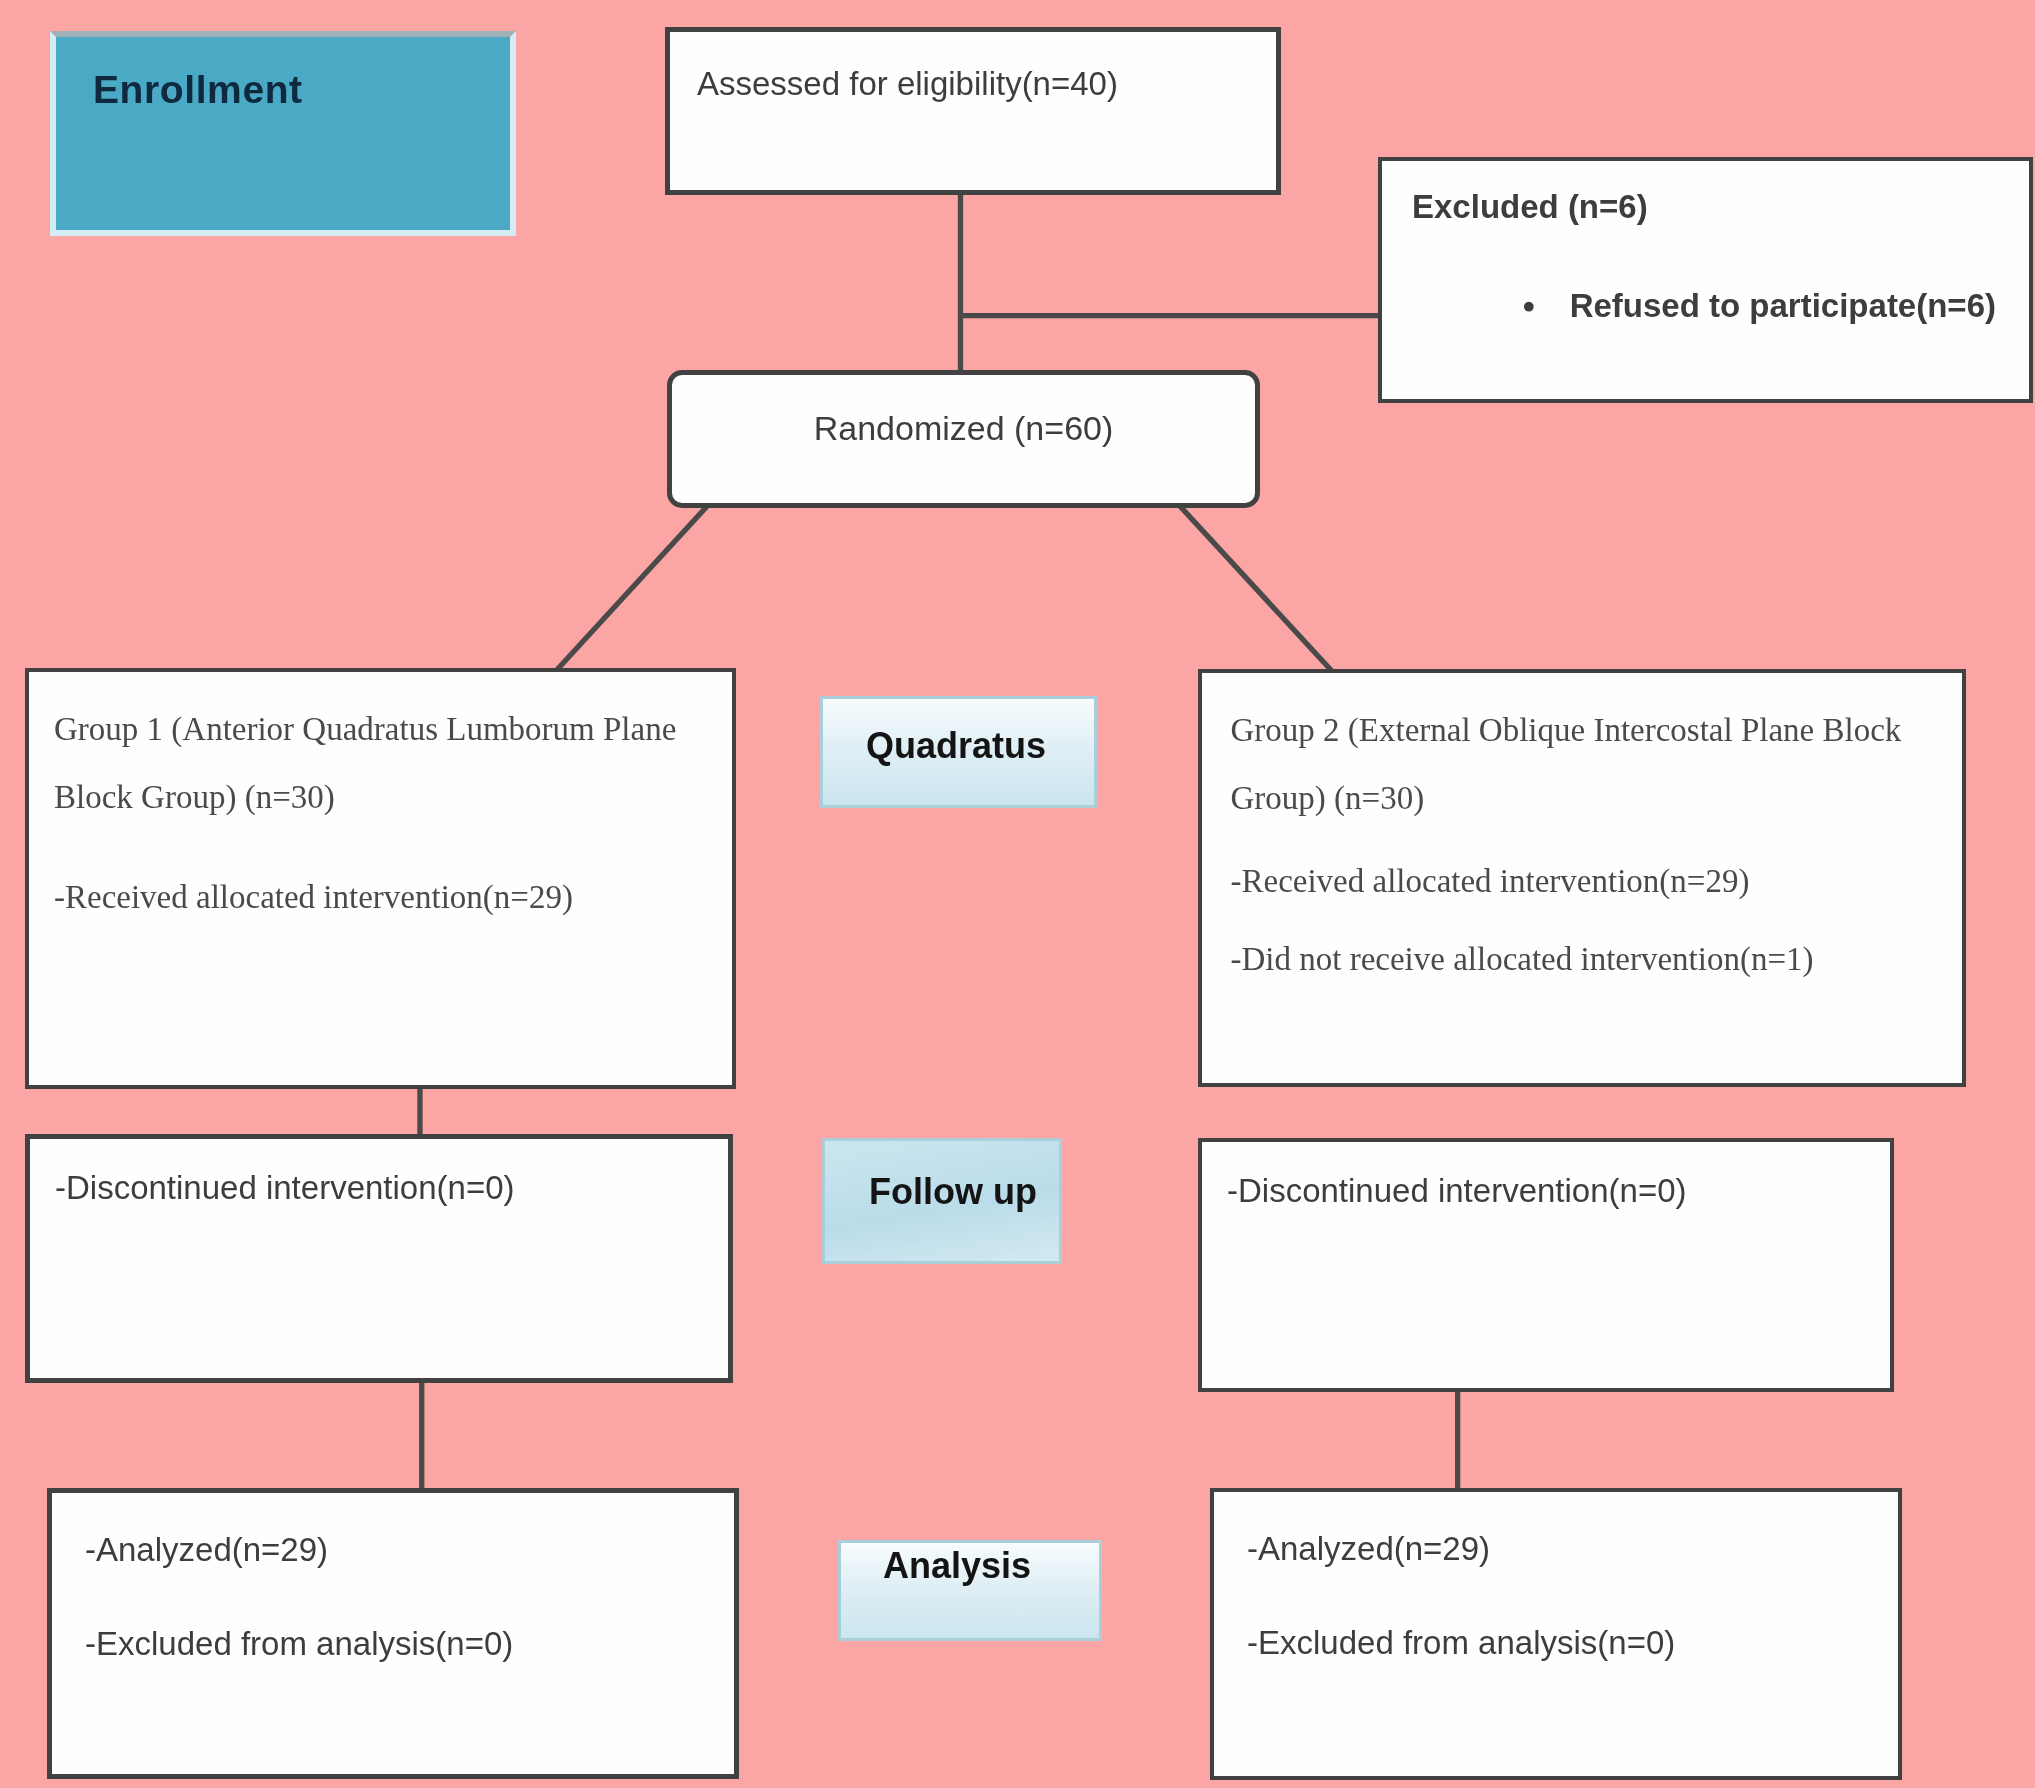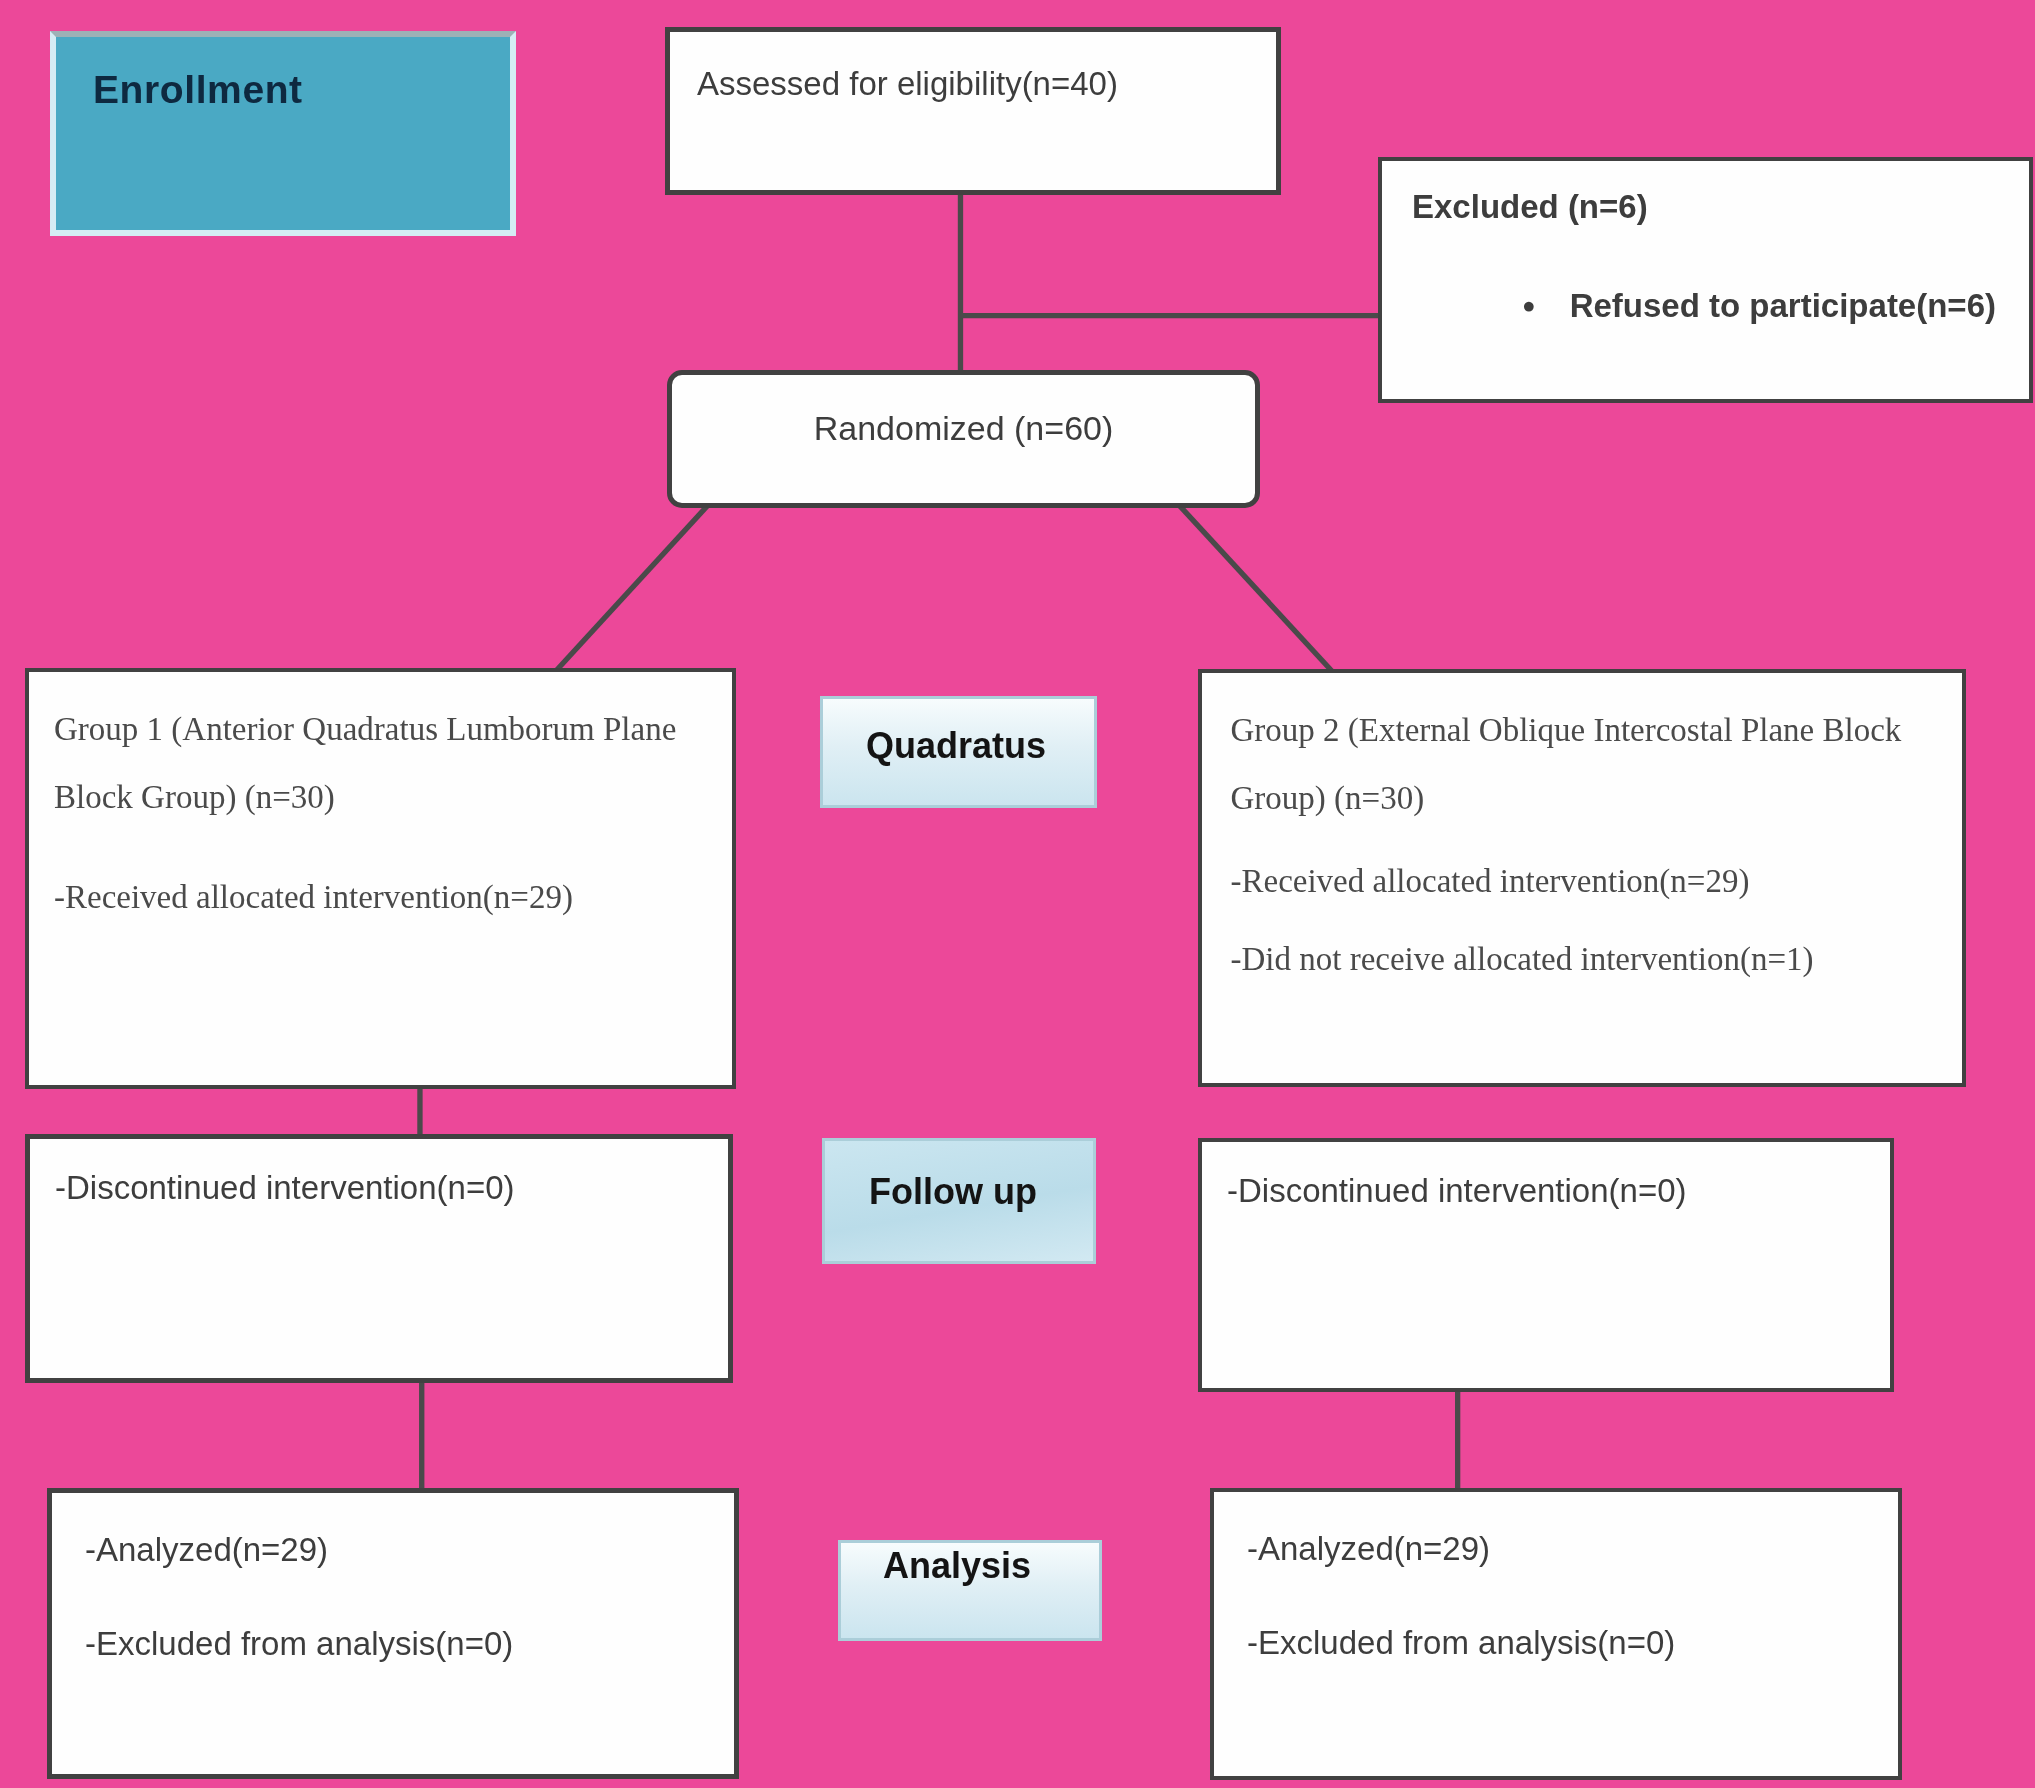--- a/index.html
+++ b/index.html
@@ -1,18 +1,18 @@
 <!DOCTYPE html>
 <html style="font-size:9.5px"><head>
 <meta charset="utf-8">
 <style>
   html,body { margin:0; padding:0; background:#ffffff; }
   #canvas {
     position:relative; width:2035px; height:1789px;
-    background:#ec4899;
+    background:#fca5a5;
     font-family:"Liberation Sans", sans-serif;
     color:#3d3d3d;
     overflow:hidden;
   }
   #connector-layer { position:absolute; left:0; top:0; }
   #connector-layer line { stroke:#4a4a4a; stroke-width:9; }
 
   .box {
     position:absolute; box-sizing:border-box;
     background:#fefefe; border:4.8px solid #414141;
@@ -53,21 +53,21 @@
   .group2 .received { margin-top:15.4px; }
   .group2 .notrec  { margin-top:10.7px; }
 
   .stage-label {
     position:absolute; box-sizing:border-box;
     font-weight:bold; color:#141414; font-size:36px;
     border:3.6px solid #abced9;
     background:linear-gradient(180deg,#f7fcfd 0%,#e0eff5 45%,#cbe5ef 100%);
   }
   .alloc { left:820px; top:696px; width:277px; height:112px; padding:26px 0 0 43px; }
-  .fup   { left:822px; top:1138px; width:274px; height:126px; padding:30px 0 0 44px;
+  .fup   { left:822px; top:1138px; width:240px; height:126px; padding:30px 0 0 44px;
            background:linear-gradient(170deg,#cbe6f0 0%,#badce9 55%,#d2e9f2 100%); }
   .anal  { left:838px; top:1540px; width:264px; height:101px; padding:2px 0 0 42px; }
 
   .fubox { font-size:33px; }
   .fuleft  { left:25px;   top:1134px; width:708px; height:249px; border-width:5.3px; }
   .furight { left:1198px; top:1138px; width:696px; height:254px; }
   .fubox p { margin:30px 0 0 25px; }
 
   .anbox { font-size:33px; }
   .anleft  { left:47px;   top:1488px; width:692px; height:291px; border-width:5.3px; }

